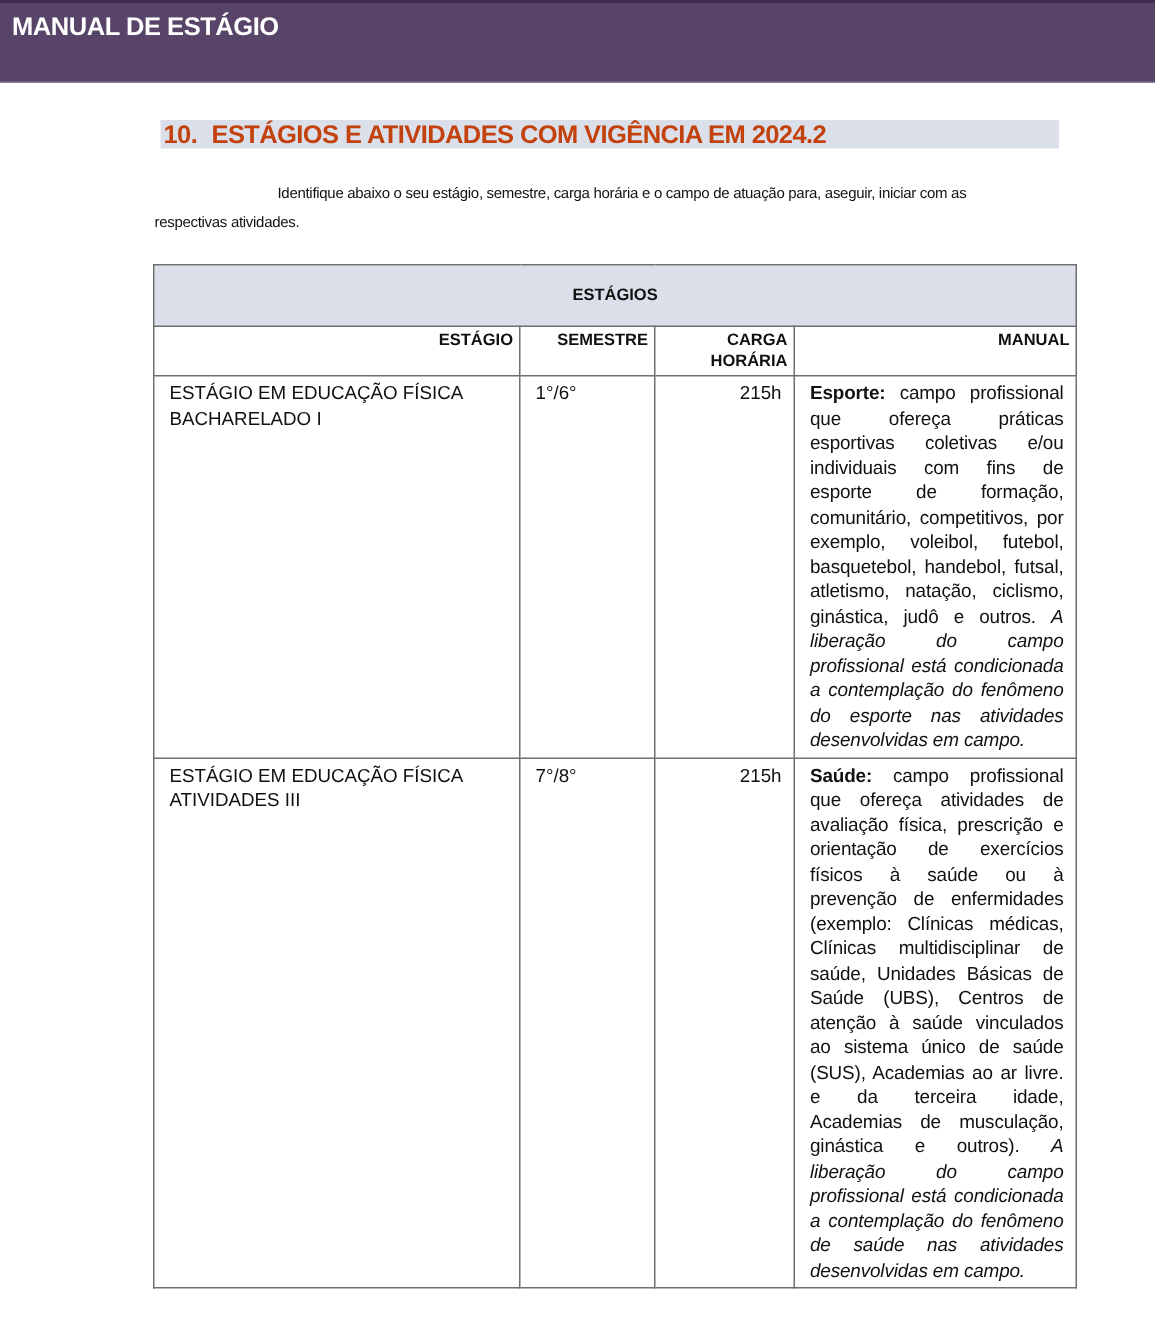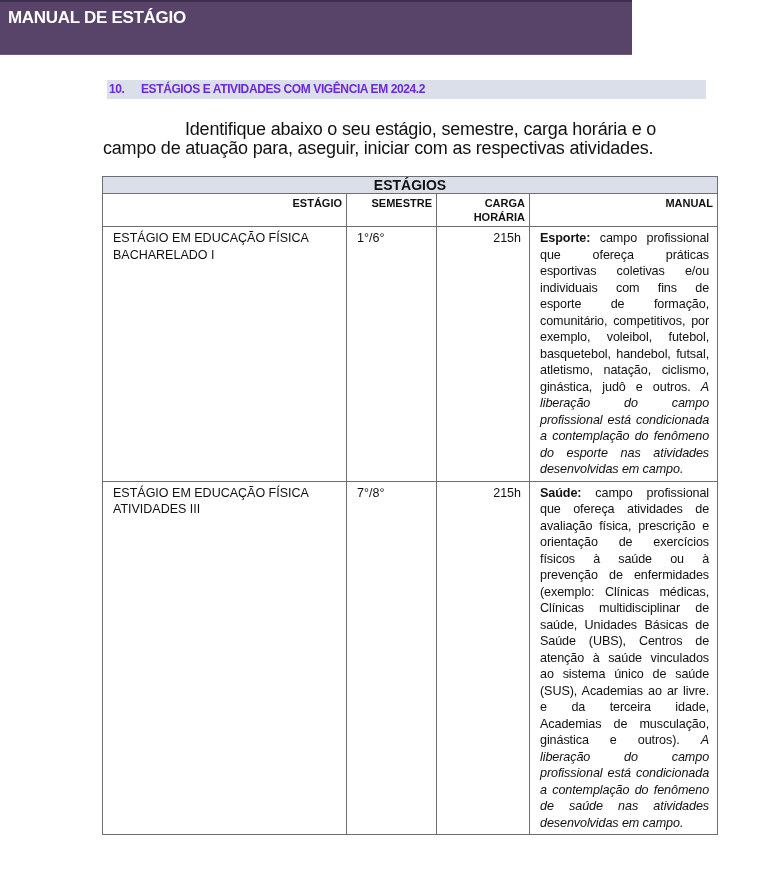--- a/index.html
+++ b/index.html
@@ -4,56 +4,56 @@
   <style>
     html, body { margin: 0; padding: 0; }
     body {
       width: 770px; height: 878px; overflow: hidden;
       background: #ffffff;
       font-family: "Liberation Sans", sans-serif;
       color: #111;
       position: relative;
     }
     .topbar {
-      position: absolute; left: 0; top: 0; width: 632px; height: 55px;
+      position: absolute; left: 0; top: 0; width: 770px; height: 55px;
       background: #574468;
       border-top: 2px solid #3e2f4e;
       box-sizing: border-box;
       border-bottom: 1px solid #6d5f7c;
     }
     .topbar .title {
       position: absolute; left: 8px; top: 6px;
       color: #ffffff; font-weight: bold; font-size: 17px; letter-spacing: -0.3px;
     }
     .section-heading {
       position: absolute; left: 107px; top: 80px; width: 599px; height: 19px;
       background: #dbdfe9;
-      font-weight: bold; font-size: 12px; color: #6d28d9;
+      font-weight: bold; font-size: 17px; color: #c2410c;
       line-height: 19px; box-sizing: border-box; padding-left: 2px;
       letter-spacing: -0.4px;
     }
     .section-heading .num { display: inline-block; width: 32px; }
     .intro {
       position: absolute; left: 103px; top: 120px; width: 580px;
-      font-size: 18px; line-height: 19px; color: #111;
+      font-size: 10px; line-height: 19px; color: #111;
       text-indent: 82px; letter-spacing: -0.2px;
     }
     table.estagios {
       position: absolute; left: 102px; top: 176px; width: 615px;
       border-collapse: collapse;
       font-size: 12.5px; color: #111;
       table-layout: fixed;
     }
     table.estagios td, table.estagios th {
       border: 1px solid #6f6f6f;
       vertical-align: top;
     }
     table.estagios .caption-row th {
-      background: #dbdfe9; height: 16px; font-size: 14px; font-weight: bold;
-      text-align: center; padding: 0; line-height: 16px;
+      background: #dbdfe9; height: 16px; font-size: 11px; font-weight: bold;
+      text-align: center; padding: 12px; line-height: 16px;
     }
     table.estagios .head-row th {
       font-size: 11px; font-weight: bold; text-align: right;
       padding: 2px 4px; line-height: 14px; height: 28px; box-sizing: border-box;
     }
     table.estagios td { padding: 3px 8px 3px 10px; line-height: 16.5px; }
     td.semestre { padding-left: 10px; }
     td.carga { text-align: right; padding-right: 22px; margin-top: 40px; }
     td.campo {
       text-align: justify; padding: 3px 11px 3px 10px; line-height: 15.6px;

